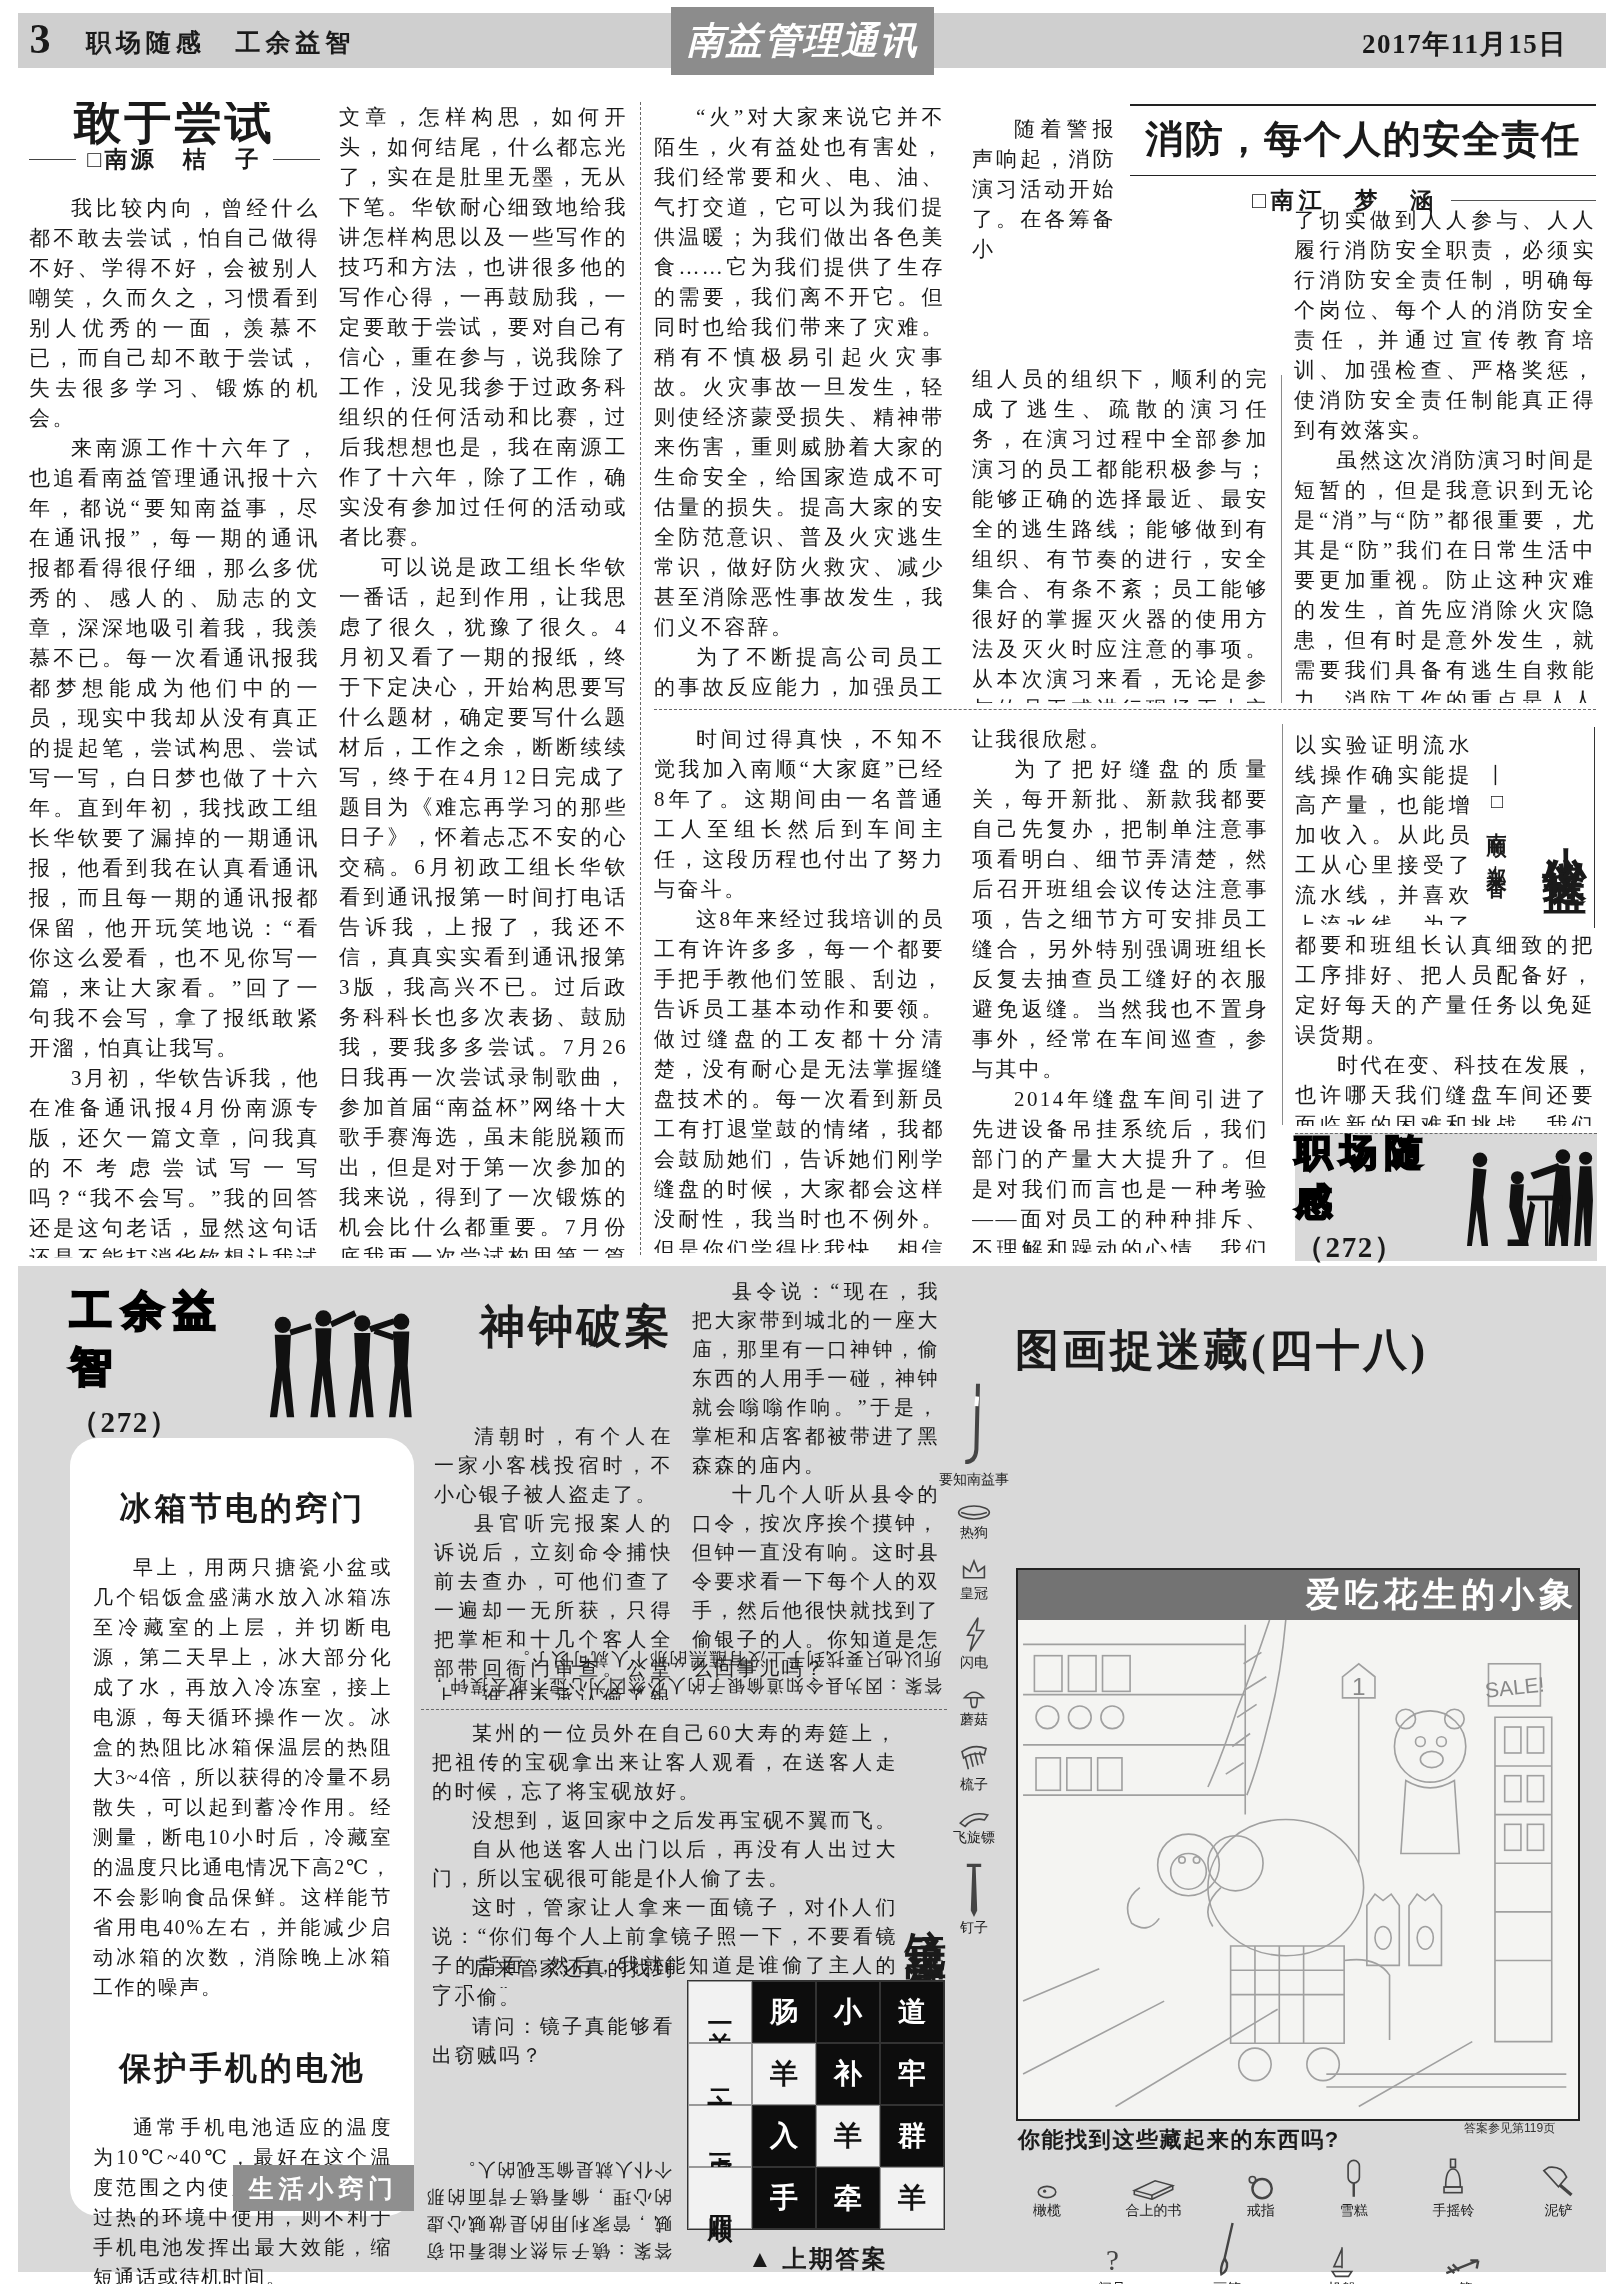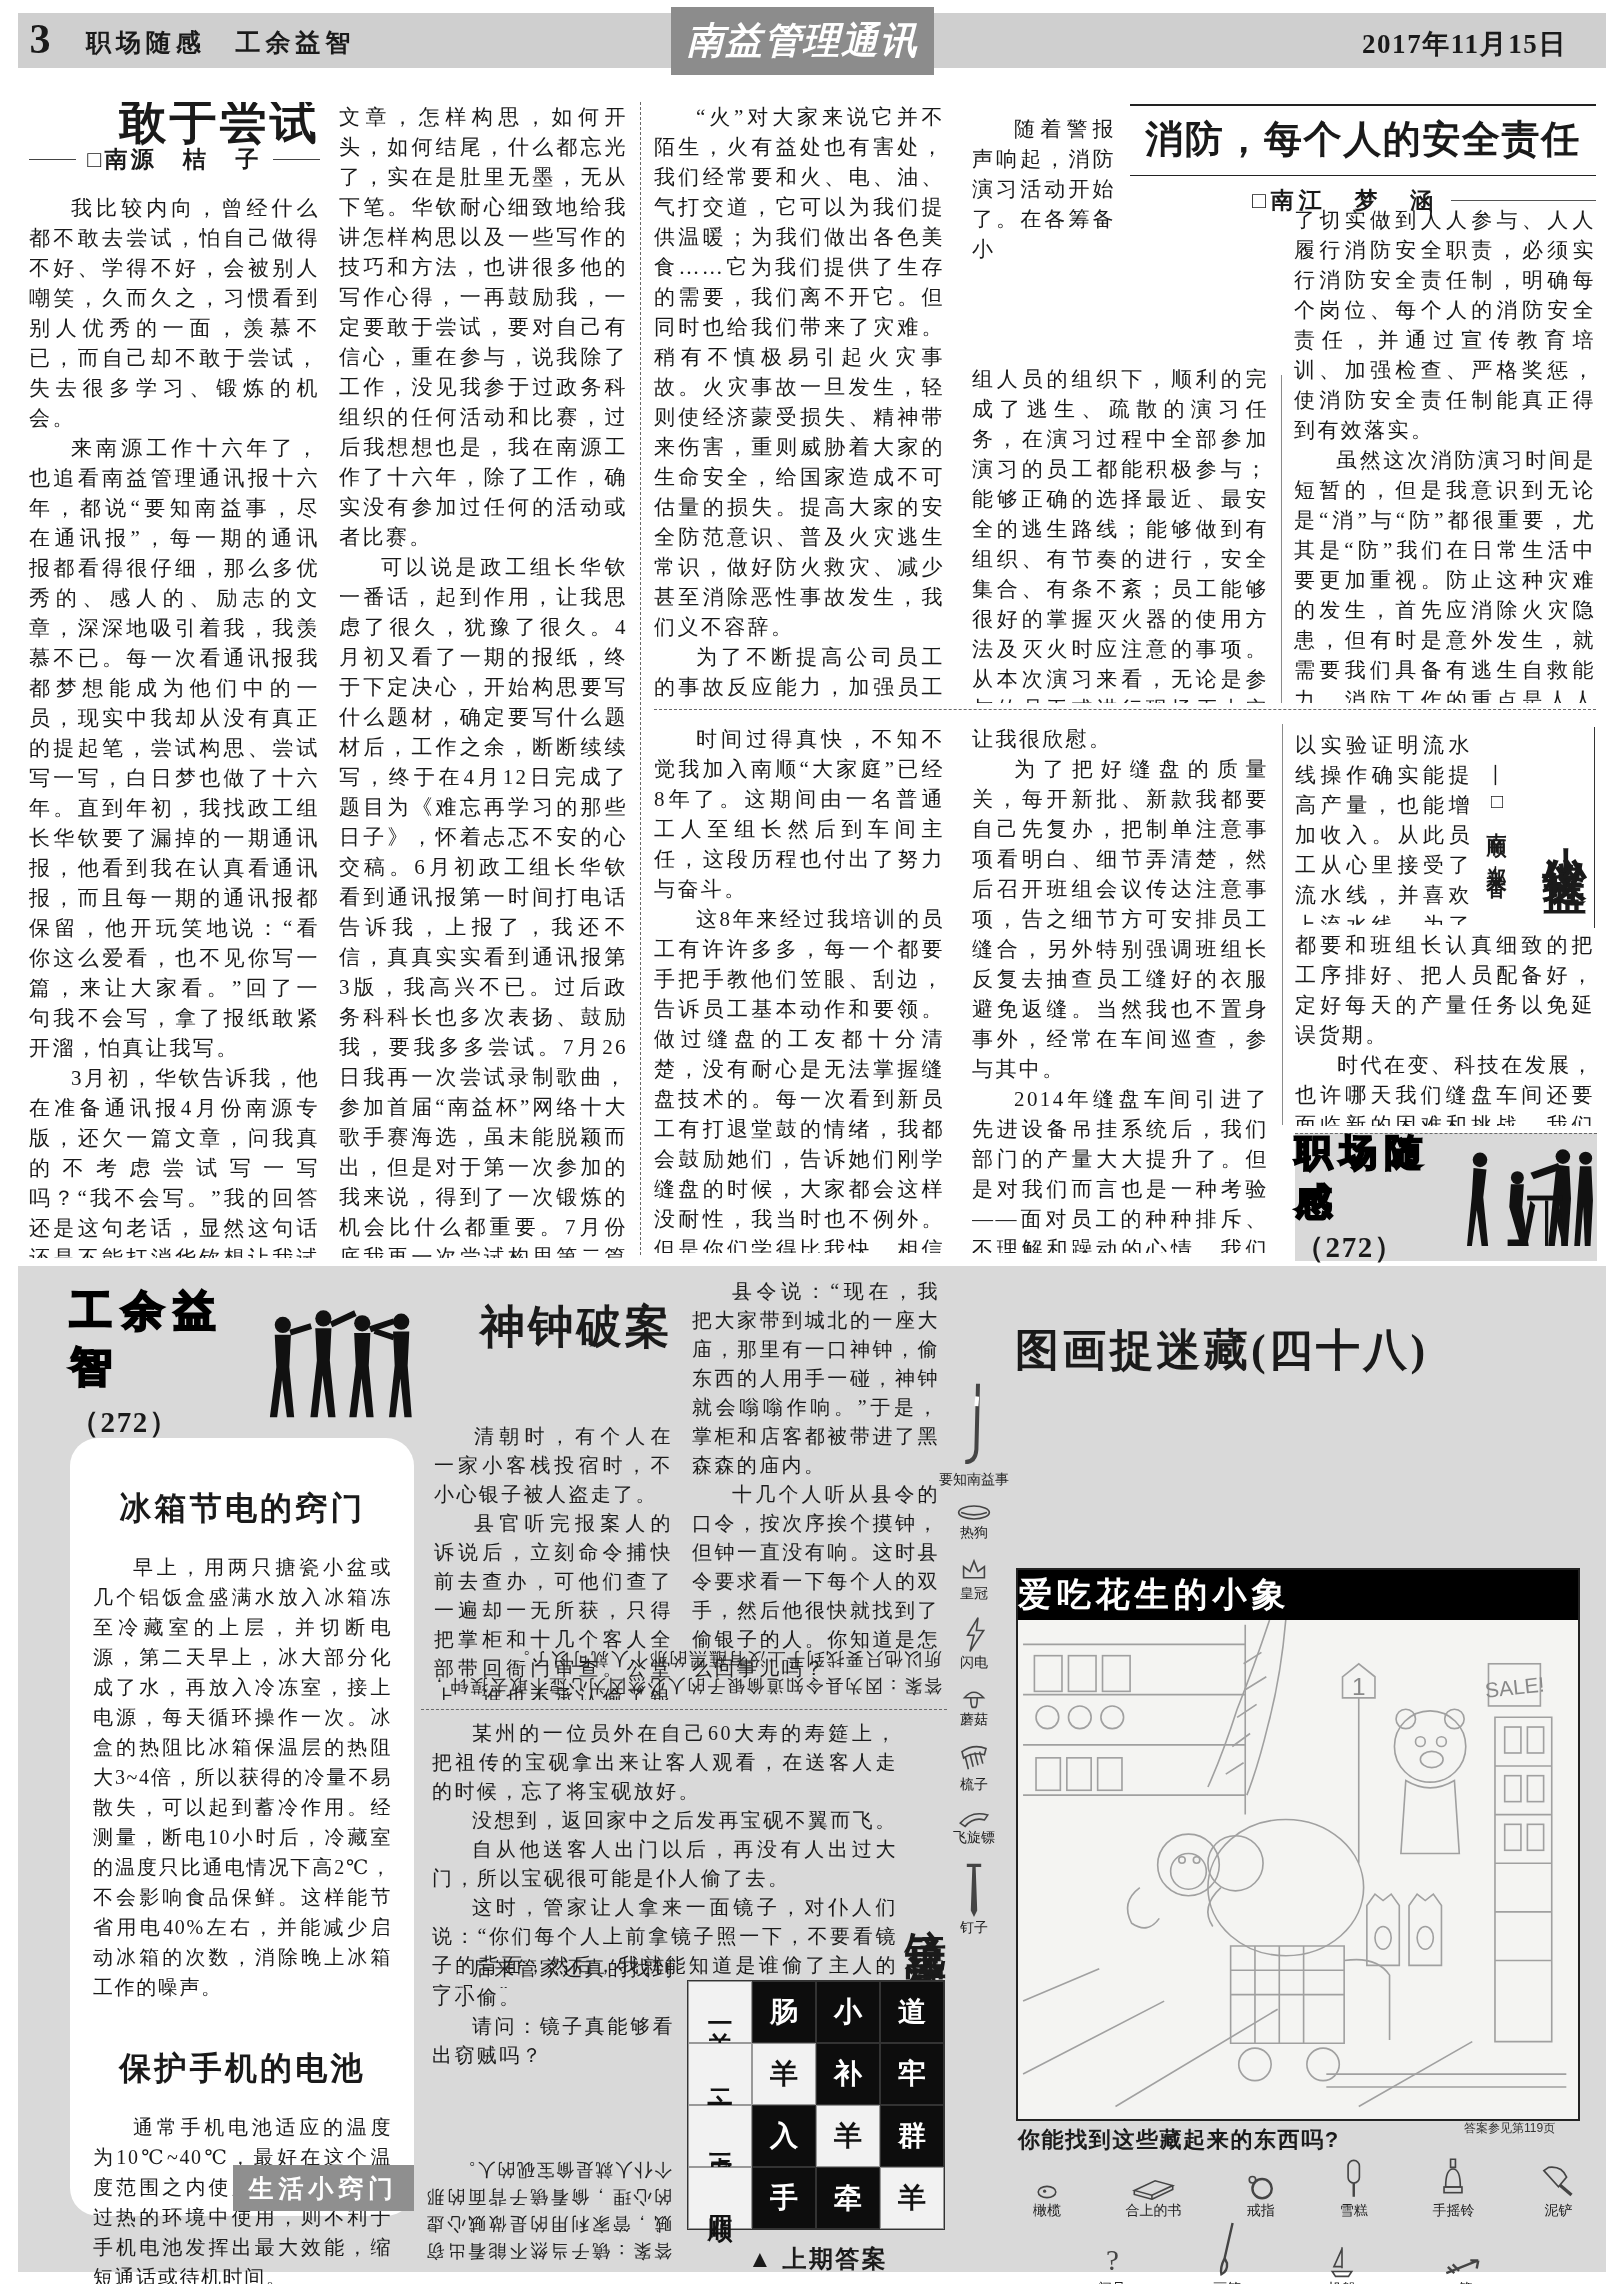--- a/index.html
+++ b/index.html
@@ -11,21 +11,21 @@
   .hdr-sections{position:absolute;left:68px;top:13px;font-size:25px;font-weight:bold;letter-spacing:4.9px;}
   .masthead-box{position:absolute;left:653px;top:-6.5px;width:263px;height:68px;background:#8c8c8c;
         display:flex;align-items:center;justify-content:center;}
   .masthead-box span{color:#fff;font-size:37px;font-weight:bold;font-style:italic;letter-spacing:1.6px;}
   .hdr-date{position:absolute;right:39px;top:13px;font-size:27px;font-weight:bold;letter-spacing:1.6px;}
   
   .col{position:absolute;overflow:hidden;font-size:21px;line-height:30px;letter-spacing:2.4px;
        text-align:justify;}
   .para{margin:0;text-indent:2em;}
   .para.cont{text-indent:0;}
-  h1.art-title{margin:4.9px 0 8px 0;text-align:right;font-size:47px;letter-spacing:3.2px;}
+  h1.art-title{margin:4.9px 0 8px 0;text-align:center;font-size:47px;letter-spacing:3.2px;}
   .byline-row{display:flex;align-items:center;gap:11.4px;margin:3.2px 0 18px 0;}
   .byline-row .rule{flex:1;border-top:1.6px solid #444;}
   .byline-row .byline-text{font-size:23px;font-weight:bold;letter-spacing:3.2px;white-space:nowrap;}
   .v-dash{position:absolute;border-left:1.6px dashed #666;}
   .h-dash{position:absolute;border-top:1.6px dashed #666;}
   .v-solid{position:absolute;border-left:1.6px solid #8a8a8a;}
   
   .fire-header{position:absolute;left:1130px;top:104px;width:466px;}
   .fire-header .t{border-top:2.4px solid #222;border-bottom:1.6px solid #222;padding:8px 0 9.7px 0;
       text-align:center;font-size:38px;font-weight:bold;letter-spacing:1.6px;white-space:nowrap;}
@@ -55,21 +55,21 @@
   .grid{position:absolute;display:grid;grid-template-columns:repeat(4,64px);grid-auto-rows:62px;
       border:1.6px solid #333;background:#fff;}
   .cell{display:flex;align-items:center;justify-content:center;font-size:28px;font-weight:bold;
       border:0.8px solid #999;color:#111;background:#f2f2f2;}
   .cell.black{background:#0d0d0d;color:#fff;border-color:#333;}
   .cell.vert{writing-mode:vertical-rl;letter-spacing:3.2px;font-size:25px;}
   .prev-answer{position:absolute;font-size:24px;font-weight:bold;letter-spacing:2.4px;}
   
   .hidden-title{position:absolute;font-size:44px;font-weight:bold;letter-spacing:3.2px;}
   .picture{position:absolute;background:#f4f4f2;border:2.4px solid #222;}
-  .pic-banner{height:50px;background:#000000;display:flex;align-items:center;justify-content:flex-start;}
+  .pic-banner{height:50px;background:#737373;display:flex;align-items:center;justify-content:flex-end;}
   .pic-banner span{color:#fff;font-size:34px;font-weight:bold;letter-spacing:4.9px;}
   .side-items{position:absolute;display:flex;flex-direction:column;gap:13px;width:58px;align-items:center;}
   .find-item{display:flex;flex-direction:column;align-items:center;gap:1.6px;}
   .find-label{font-size:14px;font-family:"Liberation Sans",sans-serif;color:#222;white-space:nowrap;}
   .bottom-items{position:absolute;display:flex;justify-content:space-between;align-items:flex-end;}
   .hidden-question{position:absolute;font-size:22px;font-weight:bold;letter-spacing:1.6px;
       font-family:"Liberation Sans",sans-serif;}
   .hidden-note{position:absolute;font-size:12px;color:#333;font-family:"Liberation Sans",sans-serif;}
   .sketch svg{display:block;}
 </style>

